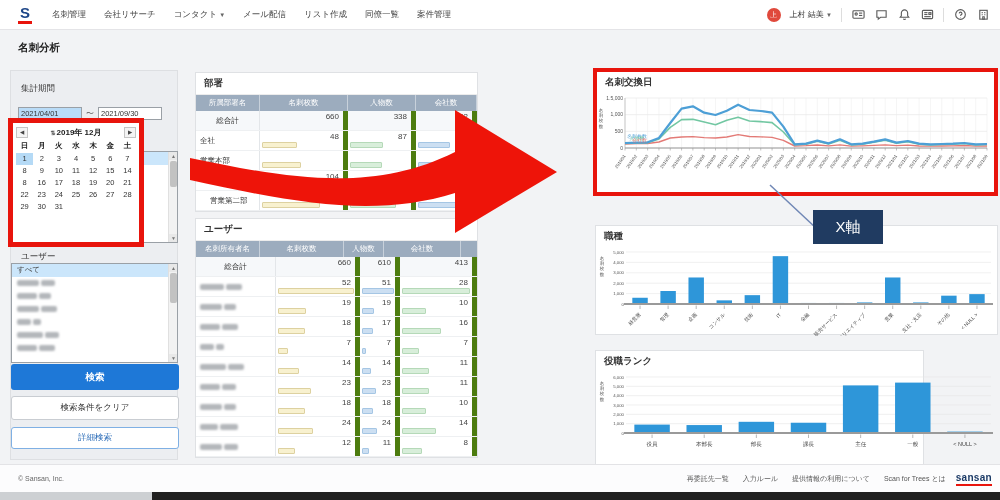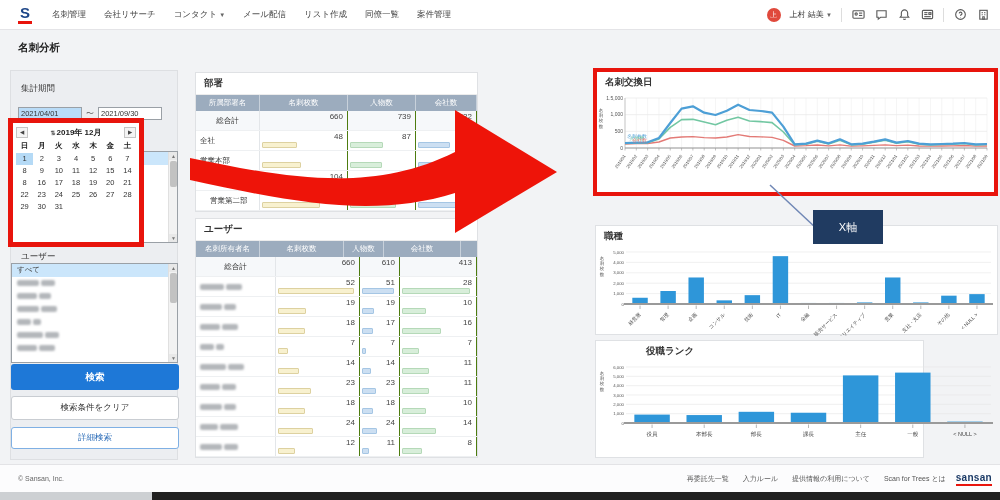--- a/index.html
+++ b/index.html
@@ -70,34 +70,34 @@
              font-weight:bold; color:#333; border-bottom:1px solid #ececec; background:#fff; }
   .thead { display:flex; height:16px; background:#9cacbe; }
   .th { color:#fff; font-size:7.5px; display:flex; align-items:center; justify-content:center;
         border-right:1px solid rgba(255,255,255,.45); overflow:hidden; white-space:nowrap; }
   .tr { display:flex; height:20px; background:#fff; border-bottom:1px solid #eef0f2; }
   .tr.total { background:#f6f8fa; }
   .td-label { font-size:7.5px; color:#333; display:flex; align-items:center; padding:0 4px;
               border-right:1px solid #e3e6e9; overflow:hidden; white-space:nowrap; }
   .td-label.center { justify-content:center; }
   .td-label.indent { padding-left:14px; }
-  .td-val { position:relative; border-right:1px solid #4d7c0f; }
+  .td-val { position:relative; border-right:5px solid #4d7c0f; }
   .td-val .num { position:absolute; top:1px; right:4px; font-size:8px; color:#444; }
   .minibar { position:absolute; left:2px; bottom:2px; height:6px; border-radius:1px; border:1px solid; }
   .bar-y { background:#f8f1cf; border-color:#ddd1a0; }
   .bar-g { background:#d8eeda; border-color:#b5d9b8; }
   .bar-b { background:#ccdff2; border-color:#a5c6e4; }
 
   
   .chart-panel-red { position:absolute; left:593px; top:68px; width:405px; height:128px;
                      background:#fff; border:4px solid #e8140c; z-index:2; }
   .chart-panel-red .p-title { height:20px; border-bottom:none; }
   .chart-svg { position:absolute; left:0; }
   .callout-box { position:absolute; left:813px; top:210px; width:70px; height:34px; background:#203b61;
-                 color:#fff; font-size:11px; display:flex; align-items:center; justify-content:center; z-index:4; }
+                 color:#fff; font-size:15px; display:flex; align-items:center; justify-content:center; z-index:4; }
   .callout-line { position:absolute; left:760px; top:180px; z-index:4; pointer-events:none; }
 
   
   .big-arrow { position:absolute; left:185px; top:100px; z-index:5; pointer-events:none; }
 
   
   .footer { position:absolute; left:0; top:464px; width:1000px; height:28px; background:#fcfcfd;
             border-top:1px solid #e3e3e6; display:flex; align-items:center; z-index:3; }
   .copyright { margin-left:18px; font-size:7px; color:#666; }
   .f-links { margin-left:auto; display:flex; align-items:center; gap:14px; margin-right:10px; }
@@ -280,21 +280,21 @@
           <div class="th" style="width: 88px;">名刺枚数</div>
           <div class="th" style="width: 68px;">人物数</div>
           <div class="th" style="width: 61px;">会社数</div>
         </div>
         <div class="tr total">
           <div class="td-label center" style="width: 64px;">総合計</div>
           <div class="td-val" style="width: 88px;">
             <span class="num">660</span>
           </div>
           <div class="td-val" style="width: 68px;">
-            <span class="num">739</span>
+            <span class="num">338</span>
           </div>
           <div class="td-val" style="width: 61px;">
             <span class="num">332</span>
           </div>
         </div>
         <div class="tr">
           <div class="td-label" style="width: 64px; text-align: right;">全社</div>
           <div class="td-val" style="width: 88px;">
             <span class="num">48</span>
             <div class="minibar bar-y" style="width: 35px;"></div>
@@ -690,21 +690,21 @@
         <text x="353.8846153846154" y="69" font-size="5" fill="#444" text-anchor="end" font-family="&quot;Liberation Sans&quot;,sans-serif" transform="rotate(-45 353.8846153846154 69)">その他</text>
         <line x1="380.96153846153845" y1="59.5" x2="380.96153846153845" y2="63" stroke="#999" stroke-width="0.7"></line>
         <text x="381.96153846153845" y="69" font-size="5" fill="#444" text-anchor="end" font-family="&quot;Liberation Sans&quot;,sans-serif" transform="rotate(-45 381.96153846153845 69)">&lt; NULL &gt;</text>
         <text x="6" y="14" font-size="4.5" fill="#555" text-anchor="middle" font-family="&quot;Liberation Sans&quot;,sans-serif">名</text>
         <text x="6" y="19.2" font-size="4.5" fill="#555" text-anchor="middle" font-family="&quot;Liberation Sans&quot;,sans-serif">刺</text>
         <text x="6" y="24.4" font-size="4.5" fill="#555" text-anchor="middle" font-family="&quot;Liberation Sans&quot;,sans-serif">枚</text>
         <text x="6" y="29.6" font-size="4.5" fill="#555" text-anchor="middle" font-family="&quot;Liberation Sans&quot;,sans-serif">数</text>
       </svg>
   </div>
 
-  <div class="panel" style="left:595px;top:340px;width:329px;height:118px;padding-left:42px;">
+  <div class="panel" style="left:595px;top:350px;width:329px;height:118px;">
     <div class="p-title" style="height:20px;border-bottom:none;">役職ランク</div>
     <svg id="bar-chart-2" class="chart-svg" style="top:20px;" width="403" height="96" viewBox="0 0 403 96">
         <line x1="30" y1="62" x2="395" y2="62" stroke="#e6e6e6" stroke-width="0.6"></line>
         <text x="28" y="63.6" font-size="4.3" fill="#555" text-anchor="end" font-family="&quot;Liberation Sans&quot;,sans-serif">0</text>
         <line x1="30" y1="52.66666666666667" x2="395" y2="52.66666666666667" stroke="#e6e6e6" stroke-width="0.6"></line>
         <text x="28" y="54.26666666666667" font-size="4.3" fill="#555" text-anchor="end" font-family="&quot;Liberation Sans&quot;,sans-serif">1,000</text>
         <line x1="30" y1="43.333333333333336" x2="395" y2="43.333333333333336" stroke="#e6e6e6" stroke-width="0.6"></line>
         <text x="28" y="44.93333333333334" font-size="4.3" fill="#555" text-anchor="end" font-family="&quot;Liberation Sans&quot;,sans-serif">2,000</text>
         <line x1="30" y1="34" x2="395" y2="34" stroke="#e6e6e6" stroke-width="0.6"></line>
         <text x="28" y="35.6" font-size="4.3" fill="#555" text-anchor="end" font-family="&quot;Liberation Sans&quot;,sans-serif">3,000</text>

